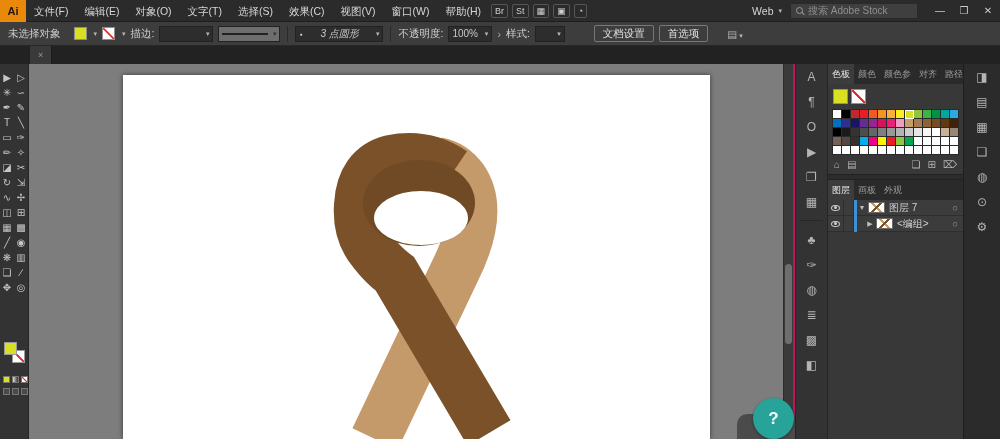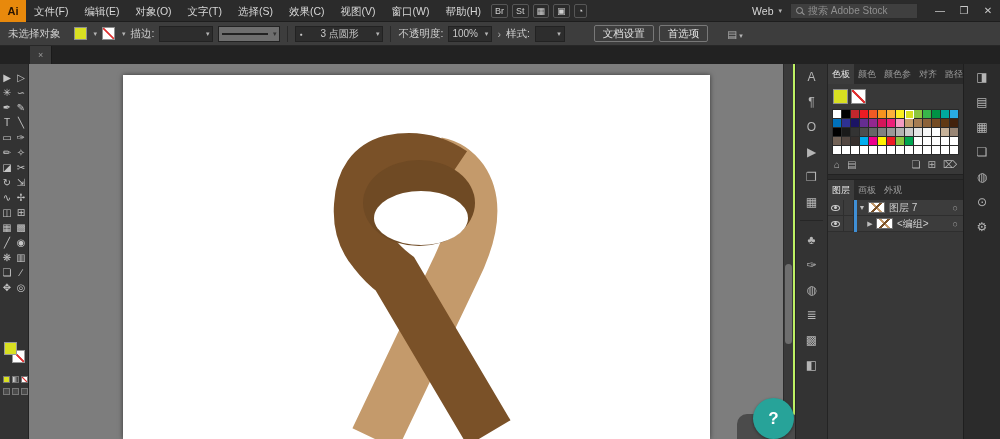--- a/index.html
+++ b/index.html
@@ -1,18 +1,18 @@
 <!DOCTYPE html>
 <html><head>
 <meta charset="utf-8">
 <style>
   * { margin:0; padding:0; box-sizing:border-box; }
   html,body { width:1000px; height:439px; overflow:hidden; }
   body { font-family:"Liberation Sans","DejaVu Sans",sans-serif; background:#323232; position:relative; }
-  #app { position:relative; width:1000px; height:439px; overflow:hidden; background:#bef264; }
+  #app { position:relative; width:1000px; height:439px; overflow:hidden; background:#be185d; }
 
   
   .menubar { position:absolute; top:0; left:0; right:0; height:22px; background:#2b2b2b;
              border-bottom:1px solid #1e1e1e; display:flex; align-items:center; color:#d6d6d6; font-size:10.5px; }
   .logo { width:26px; height:22px; background:#e8890c; color:#2a1500; font-weight:bold; font-size:11px;
           display:flex; align-items:center; justify-content:center; }
   .menu-item { padding:0 8px; line-height:22px; white-space:nowrap; cursor:default; }
   .app-btn { margin:0 2px; padding:1px 3px; border:1px solid #565656; border-radius:2px; font-size:9px; color:#cfcfcf; }
   .ws { margin-left:auto; display:flex; align-items:center; gap:3px; padding:0 8px; }
   .search { display:flex; align-items:center; background:#3f3f3f; border:1px solid #2a2a2a; height:16px;
@@ -159,21 +159,21 @@
     <span>描边:</span>
     <div class="box" style="width:54px;">
         <span></span>
         <span class="dd">▾</span>
       </div>
     <div class="box profile" style="width:62px;">
         <i class="pline"></i>
         <span class="dd" style="color:#333;">▾</span>
       </div>
     <i class="vsep"></i>
-    <div class="box" style="width:88px;">
+    <div class="box" style="width:88px;font-style:italic;">
       <span class="bdot">●</span>
       <span>3 点圆形</span>
       <span class="dd">▾</span>
     </div>
     <i class="vsep"></i>
     <span>不透明度:</span>
     <div class="box" style="width:44px;">
       <span>100%</span>
         <span class="dd">▾</span>
     </div>

